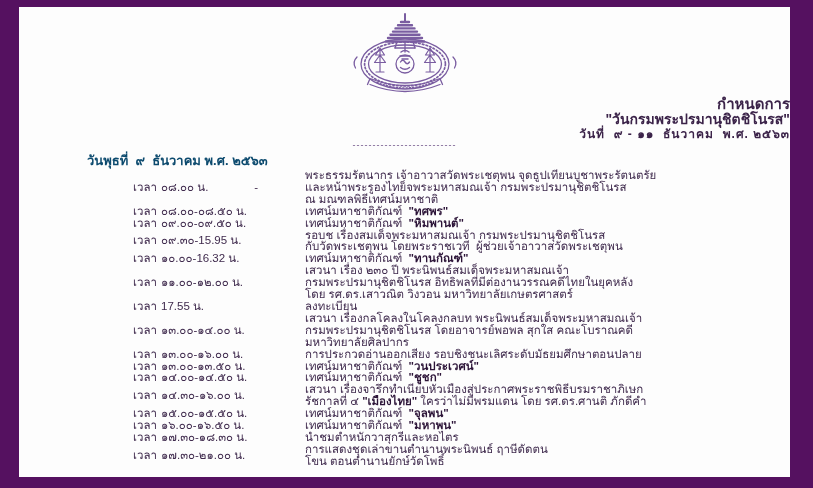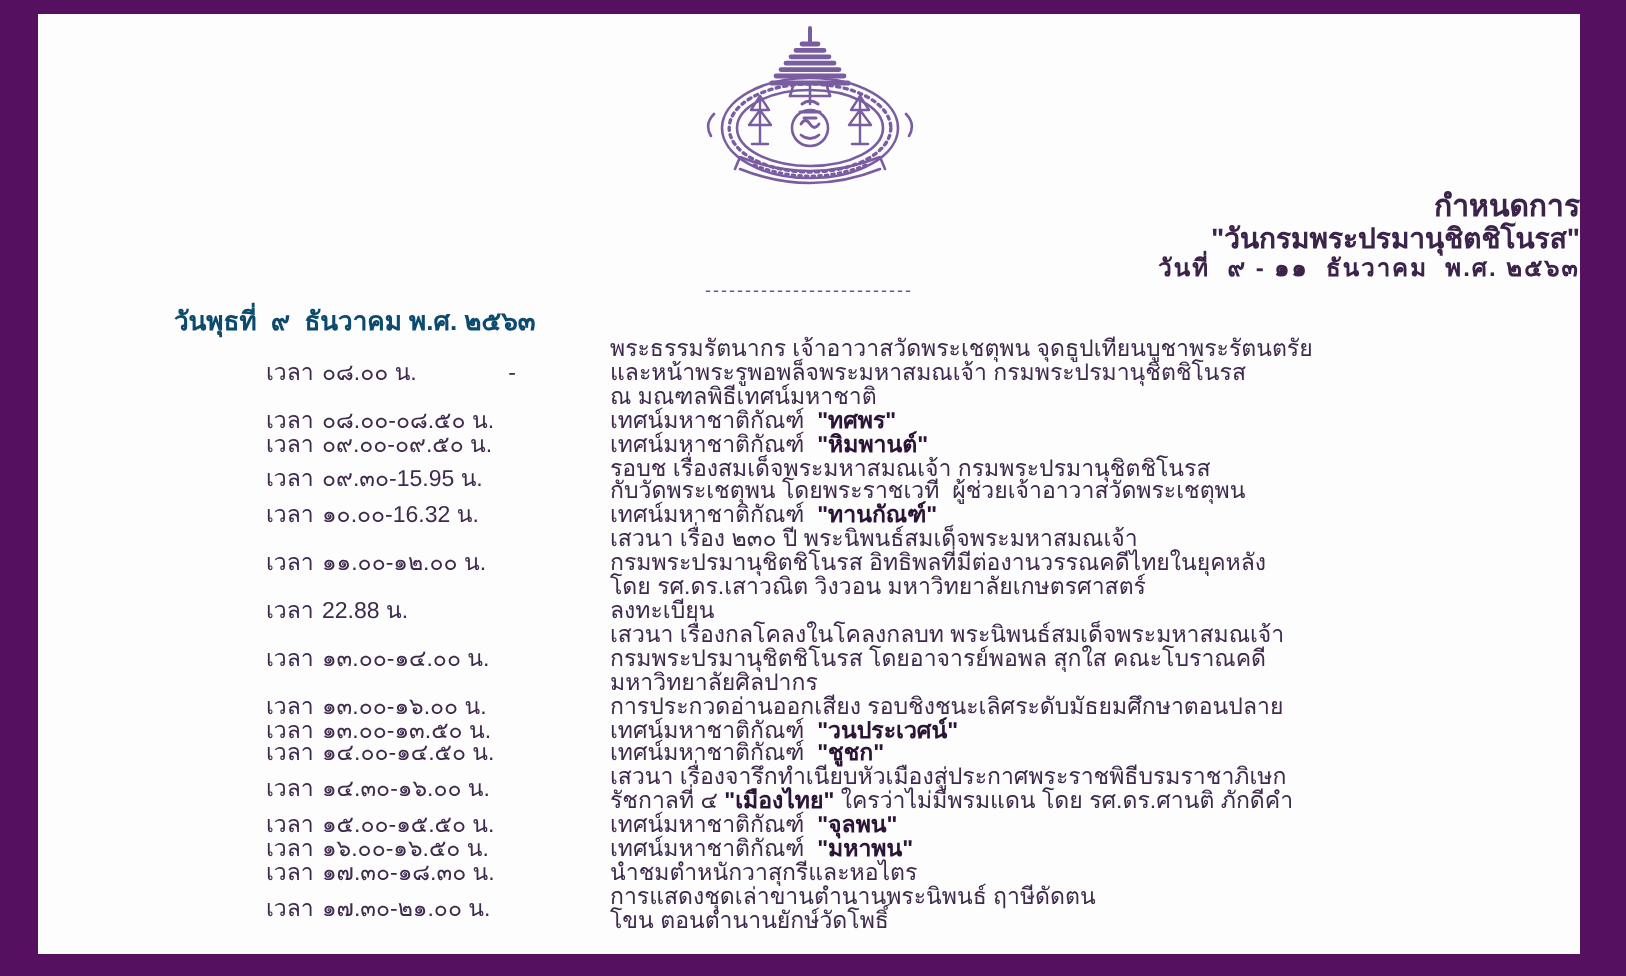--- a/index.html
+++ b/index.html
@@ -97,21 +97,21 @@
     <div class="divider">--------------------------</div>
 
     <div class="day-heading">วันพุธที่  ๙  ธันวาคม พ.ศ. ๒๕๖๓</div>
 
     <div class="schedule">
         <div class="row">
           <span class="c-label">เวลา</span>
           <span class="c-time">๐๘.๐๐ น.<span class="dash">-</span></span>
           <div class="c-desc">
             <div class="desc-line">พระธรรมรัตนากร เจ้าอาวาสวัดพระเชตุพน จุดธูปเทียนบูชาพระรัตนตรัย</div>
-            <div class="desc-line">และหน้าพระรูพอพล็จพระมหาสมณเจ้า กรมพระปรมานุชิตชิโนรส</div>
+            <div class="desc-line">และหน้าพระรูองไทย็จพระมหาสมณเจ้า กรมพระปรมานุชิตชิโนรส</div>
             <div class="desc-line">ณ มณฑลพิธีเทศน์มหาชาติ</div>
           </div>
         </div>
         <div class="row">
           <span class="c-label">เวลา</span>
           <span class="c-time">๐๘.๐๐-๐๘.๕๐ น.</span>
           <div class="c-desc">
             <div class="desc-line">เทศน์มหาชาติกัณฑ์  <b>"ทศพร"</b></div>
           </div>
         </div>
@@ -141,21 +141,21 @@
           <span class="c-label">เวลา</span>
           <span class="c-time">๑๑.๐๐-๑๒.๐๐ น.</span>
           <div class="c-desc">
             <div class="desc-line">เสวนา เรื่อง ๒๓๐ ปี พระนิพนธ์สมเด็จพระมหาสมณเจ้า</div>
             <div class="desc-line">กรมพระปรมานุชิตชิโนรส อิทธิพลที่มีต่องานวรรณคดีไทยในยุคหลัง</div>
             <div class="desc-line">โดย รศ.ดร.เสาวณิต วิงวอน มหาวิทยาลัยเกษตรศาสตร์</div>
           </div>
         </div>
         <div class="row">
           <span class="c-label">เวลา</span>
-          <span class="c-time">22.88 น.</span>
+          <span class="c-time">17.55 น.</span>
           <div class="c-desc">
             <div class="desc-line">ลงทะเบียน</div>
           </div>
         </div>
         <div class="row">
           <span class="c-label">เวลา</span>
           <span class="c-time">๑๓.๐๐-๑๔.๐๐ น.</span>
           <div class="c-desc">
             <div class="desc-line">เสวนา เรื่องกลโคลงในโคลงกลบท พระนิพนธ์สมเด็จพระมหาสมณเจ้า</div>
             <div class="desc-line">กรมพระปรมานุชิตชิโนรส โดยอาจารย์พอพล สุกใส คณะโบราณคดี</div>

